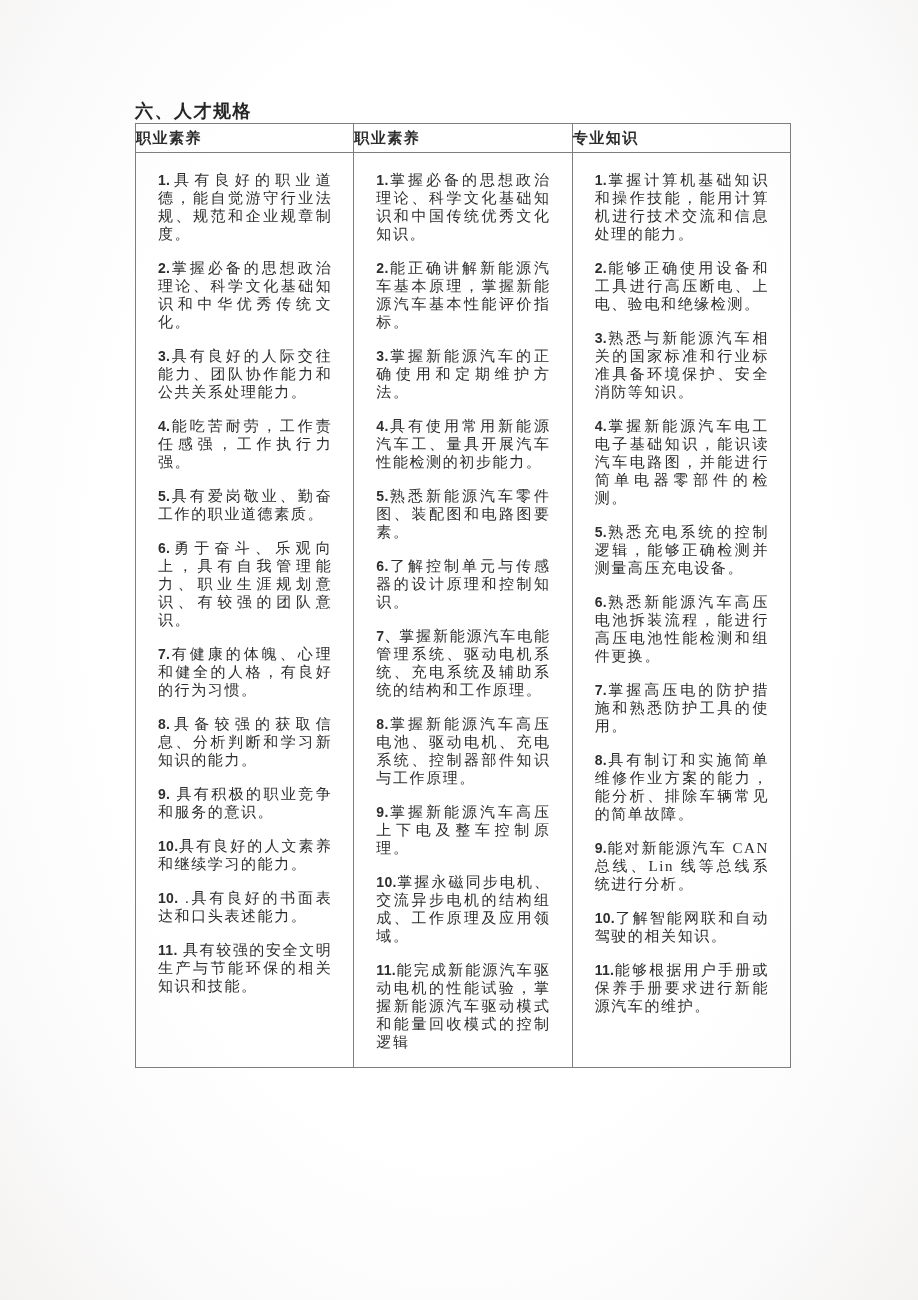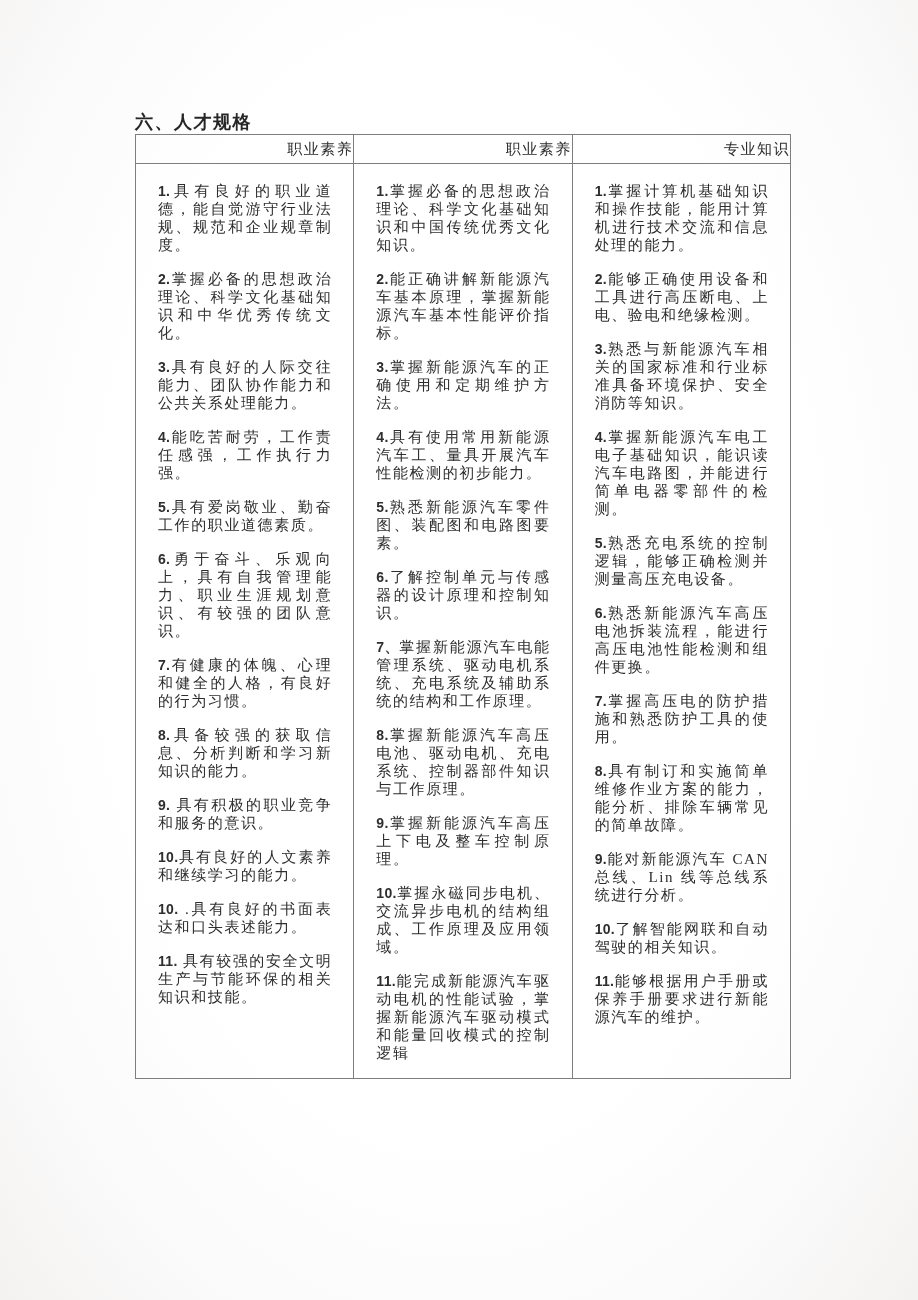--- a/index.html
+++ b/index.html
@@ -12,21 +12,21 @@
     width: 918px;
     height: 1300px;
     background: radial-gradient(ellipse at 50% 45%, #ffffff 55%, #fbfafa 80%, #f3f2f1 100%);
     overflow: hidden;
     font-family: "Liberation Serif", serif;
     color: #2e2e2e;
   }
   .doc {
     position: absolute;
     left: 135px;
-    top: 110px;
+    top: 99px;
     width: 656px;
   }
   .title {
     margin: 0;
     font-size: 18px;
     font-weight: 700;
     letter-spacing: 1.5px;
     color: #262626;
     line-height: 24px;
   }
@@ -41,24 +41,24 @@
     width: 656px;
     table-layout: fixed;
     border-collapse: collapse;
   }
   table.spec-table th,
   table.spec-table td {
     border: 1.5px solid #7e7e7e;
   }
   table.spec-table th {
     height: 28px;
-    font-weight: 400;
+    font-weight: 700;
     font-size: 15px;
     letter-spacing: 1.5px;
-    text-align: right;
+    text-align: left;
     vertical-align: middle;
     color: #2b2b2b;
     padding: 0;
   }
   table.spec-table td {
     width: 33.33%;
     vertical-align: top;
     height: 906px;
     padding: 2px 5px 0 6px;
   }

